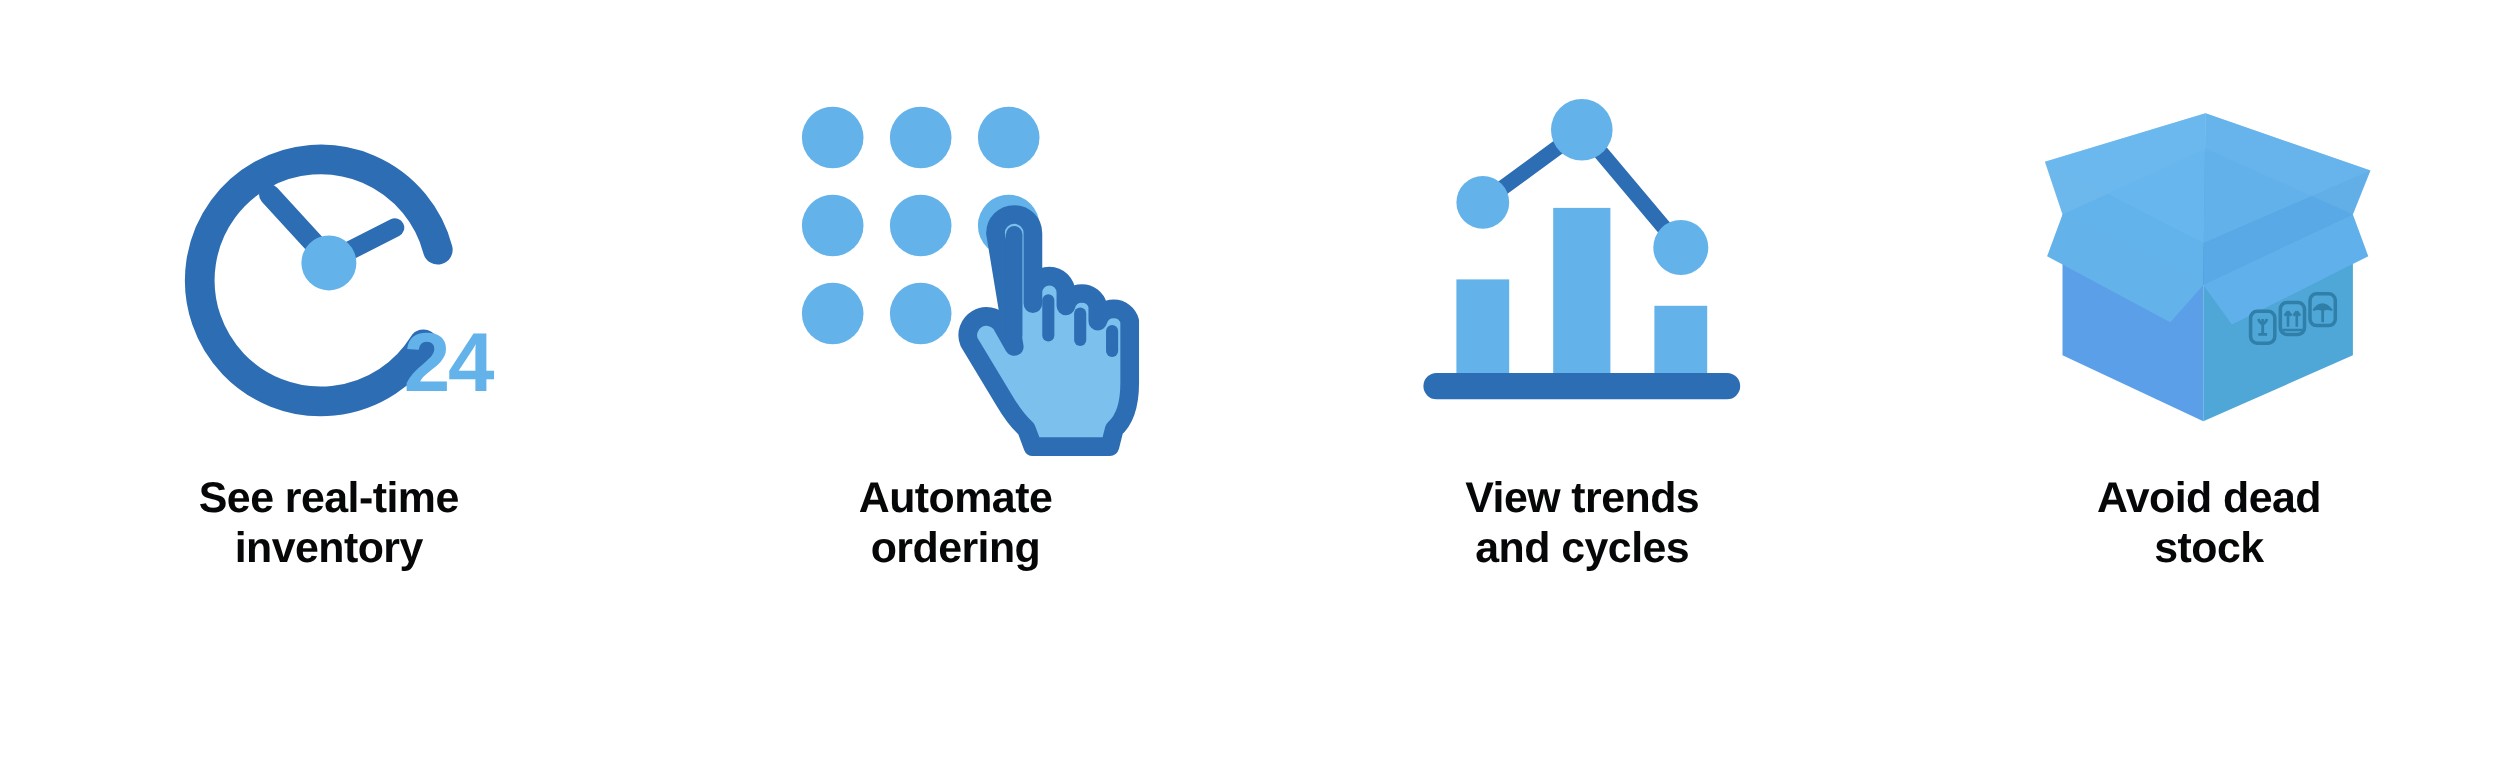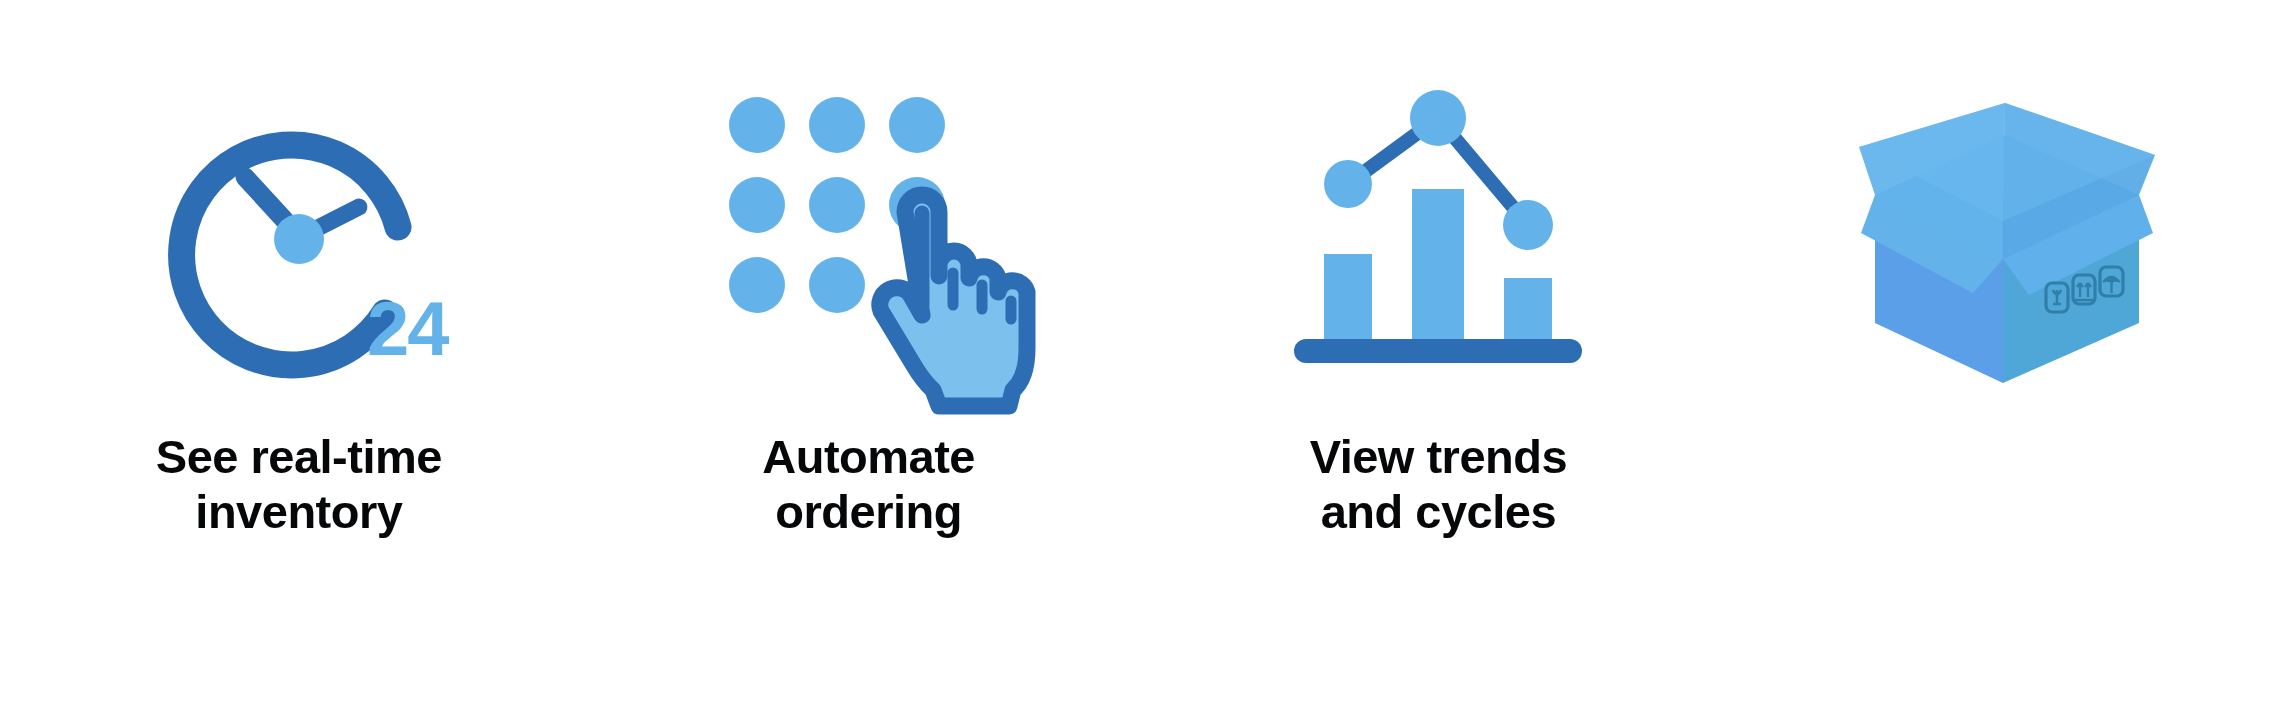--- a/index.html
+++ b/index.html
@@ -43,21 +43,21 @@
     justify-content: center;
   }
   .icon-wrap svg {
     display: block;
     overflow: visible;
   }
   .feature-label {
     margin-top: 8px;
     font-family: "Liberation Sans", sans-serif;
     font-weight: bold;
-    font-size: 47px;
+    font-size: 39px;
     line-height: 1.17;
     color: #060708;
     text-align: center;
     letter-spacing: -0.5px;
     white-space: pre-line;
   }
 </style>
 </head>
 <body>
 
@@ -188,15 +188,17 @@
           </g>
 
           <g>
             <rect x="247" y="180" width="23" height="29" rx="6"></rect>
             <path d="M 250 195 q 8 -11 17 0 q -4 -2 -8.5 0 q -4.5 -2 -8.5 0 Z" fill="#2F7FA8" stroke-width="1.6"></path>
             <path d="M 258.5 195 l 0 11" stroke-width="2.4"></path>
           </g>
         </g>
       </svg>
     </div>
+    <div class="feature-label">Avoid dead
+stock</div>
   </div>
 
 </div>
 
 </body></html>

